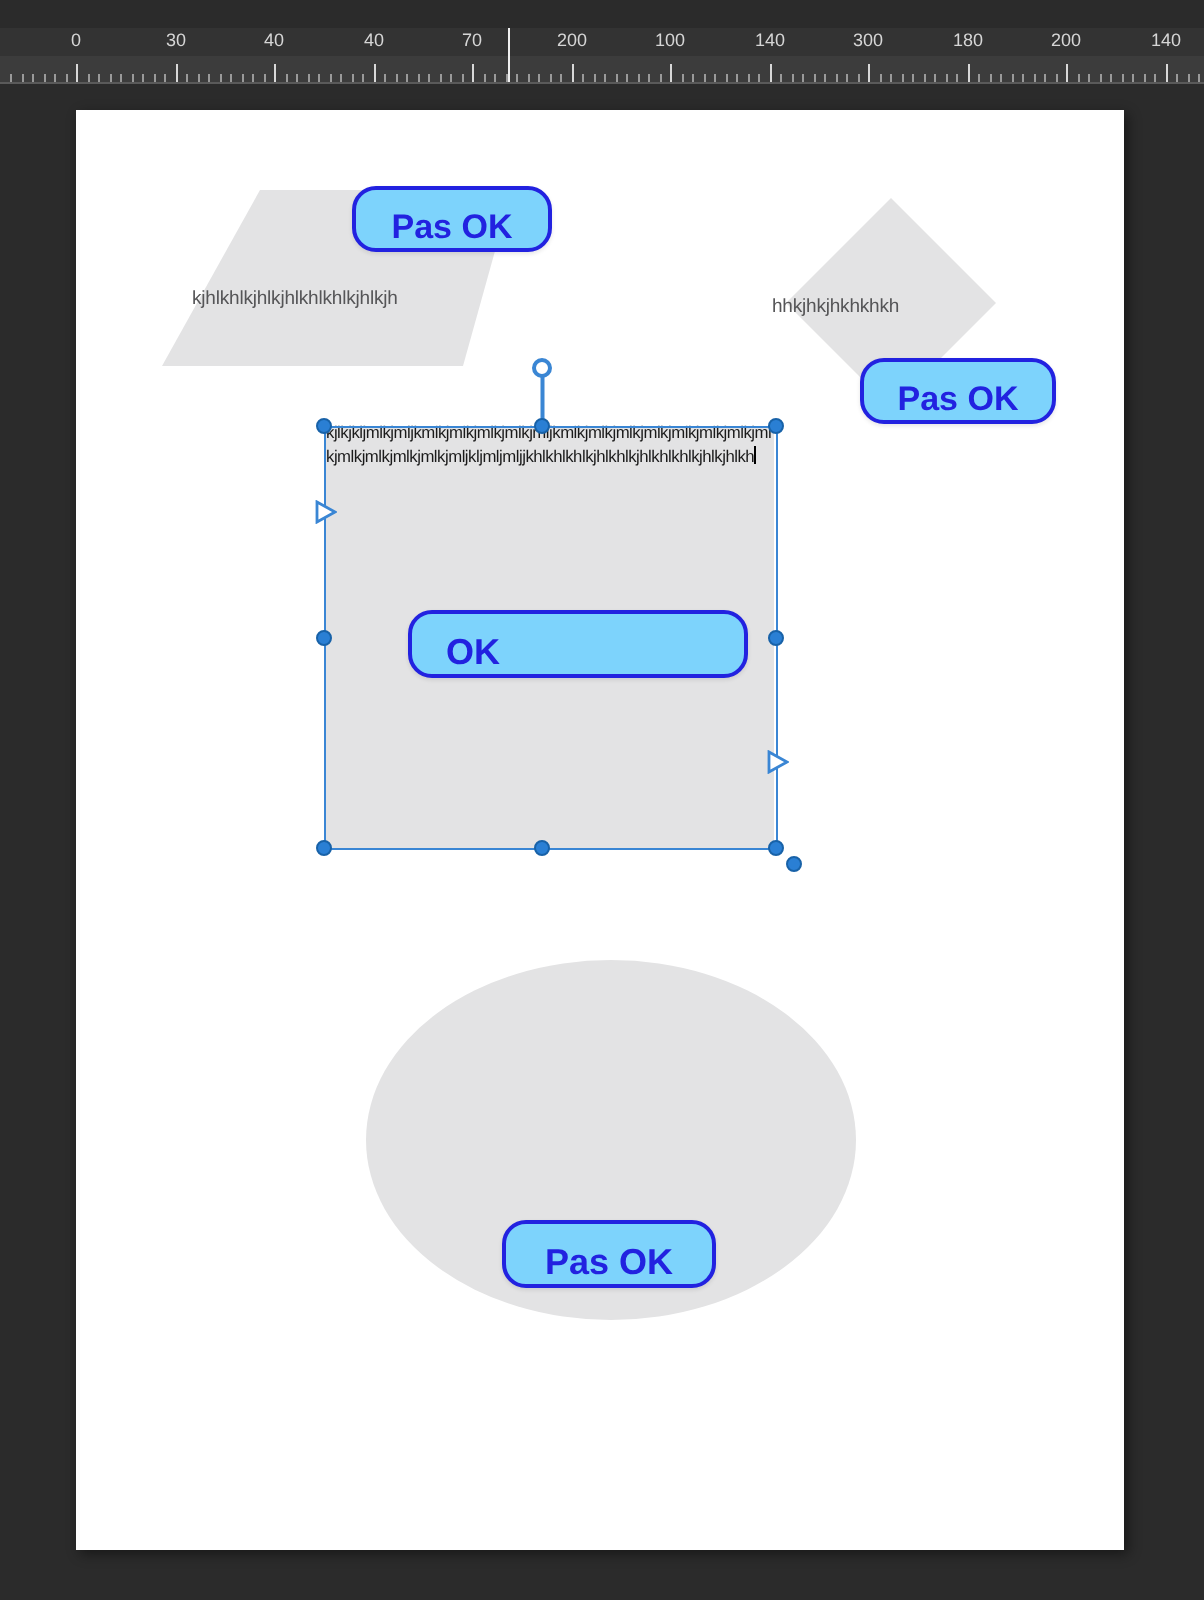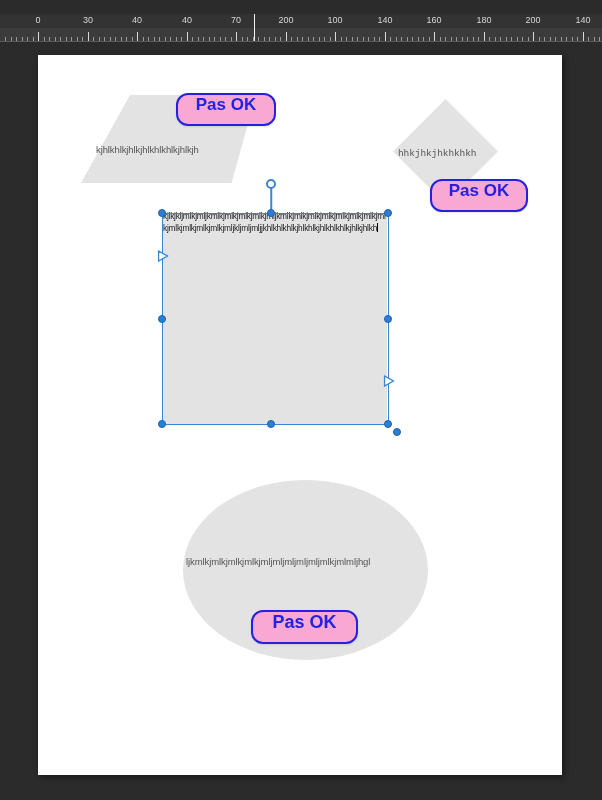--- a/index.html
+++ b/index.html
@@ -74,21 +74,21 @@
 
   .shape-text {
     position: absolute;
     font-size: 9.5px;
     color: #555557;
     white-space: nowrap;
     letter-spacing: -0.1px;
     font-family: "Liberation Sans", sans-serif;
   }
   .trap-text { left: 58px; top: 89px; }
-  .diamond-text { left: 360px; top: 93px; font-family: Liberation Mono, monospace; }
+  .diamond-text { left: 348px; top: 93px; }
   .ellipse-text { left: 148px; top: 501px; }
 
   
   .rect-text {
     position: absolute;
     left: 125px; top: 156px;
     width: 224px;
     font-size: 8.4px;
     line-height: 11.6px;
     color: #1a1a1a;
@@ -100,25 +100,25 @@
     display: inline-block;
     width: 1px; height: 9px;
     background: #000;
     vertical-align: -1px;
     margin-left: 0px;
   }
 
   
   .callout {
     position: absolute;
-    background: #f9a8d4;
+    background: #7dd3fc;
     border: 2.5px solid #2222e0;
     border-radius: 12px;
     display: flex;
-    align-items: flex-start;
+    align-items: flex-end;
     color: #2222e0;
     font-weight: bold;
     font-family: "Liberation Sans", sans-serif;
     box-shadow: 0 1px 2px rgba(0,0,0,0.10);
   }
   .callout span { display:block; }
   .callout-1 { left: 138px; top: 38px;  width: 100px; height: 33px; font-size: 17px; justify-content:center; }
   .callout-2 { left: 392px; top: 124px; width: 98px;  height: 33px; font-size: 17px; justify-content:center; }
   .callout-3 { left: 166px; top: 250px; width: 170px; height: 34px; font-size: 18px; padding-left: 17px; }
   .callout-4 { left: 213px; top: 555px; width: 107px; height: 34px; font-size: 18px; justify-content:center; }
@@ -276,47 +276,49 @@
     <div class="ruler-tick minor" style="left:599px"></div>
 
     <div class="ruler-label" style="left:38px">0</div>
     <div class="ruler-label" style="left:88px">30</div>
     <div class="ruler-label" style="left:137px">40</div>
     <div class="ruler-label" style="left:187px">40</div>
     <div class="ruler-label" style="left:236px">70</div>
     <div class="ruler-label" style="left:286px">200</div>
     <div class="ruler-label" style="left:335px">100</div>
     <div class="ruler-label" style="left:385px">140</div>
-    <div class="ruler-label" style="left:434px">160</div>
+    <div class="ruler-label" style="left:434px">300</div>
     <div class="ruler-label" style="left:484px">180</div>
     <div class="ruler-label" style="left:533px">200</div>
     <div class="ruler-label" style="left:583px">140</div>
 
     <div class="ruler-cursor" style="left:254px"></div>
   </div>
 
   <div class="page">
 
     <div class="shape shape-fill trapezoid"></div>
     <div class="shape-text trap-text">kjhlkhlkjhlkjhlkhlkhlkjhlkjh</div>
 
     <div class="shape shape-fill diamond"></div>
     <div class="shape-text diamond-text">hhkjhkjhkhkhkh</div>
 
     <div class="shape shape-fill rect-shape"></div>
     <div class="rect-text"><span>kjlkjkljmlkjmljkmlkjmlkjmlkjmlkjmljkmlkjmlkjmlkjmlkjmlkjmlkj</span><span>mlkjmlkjmlkjmlkjmlkjmlkjmljkljmljmljjkhlkhlkhlkjhlkhlkjhl</span><span>khlkhlkjhlkjhlkh</span><span class="caret"></span></div>
 
     <div class="shape shape-fill ellipse"></div>
-    <div class="shape-text ellipse-text">ljkmlkjmlkjmlkjmlkjmljmljmljmljmljmlkjmlmljhgl</div>
 
     <div class="callout callout-1">
       <span>Pas OK</span>
     </div>
     <div class="callout callout-2">
       <span>Pas OK</span>
+    </div>
+    <div class="callout callout-3">
+      <span>OK</span>
     </div>
     <div class="callout callout-4">
       <span>Pas OK</span>
     </div>
   </div>
 
   <div class="sel-layer">
 
     <div class="sel-line sel-h" style="left:162px; top:213px; width:226px;"></div>
     <div class="sel-line sel-h" style="left:162px; top:424px; width:226px;"></div>

